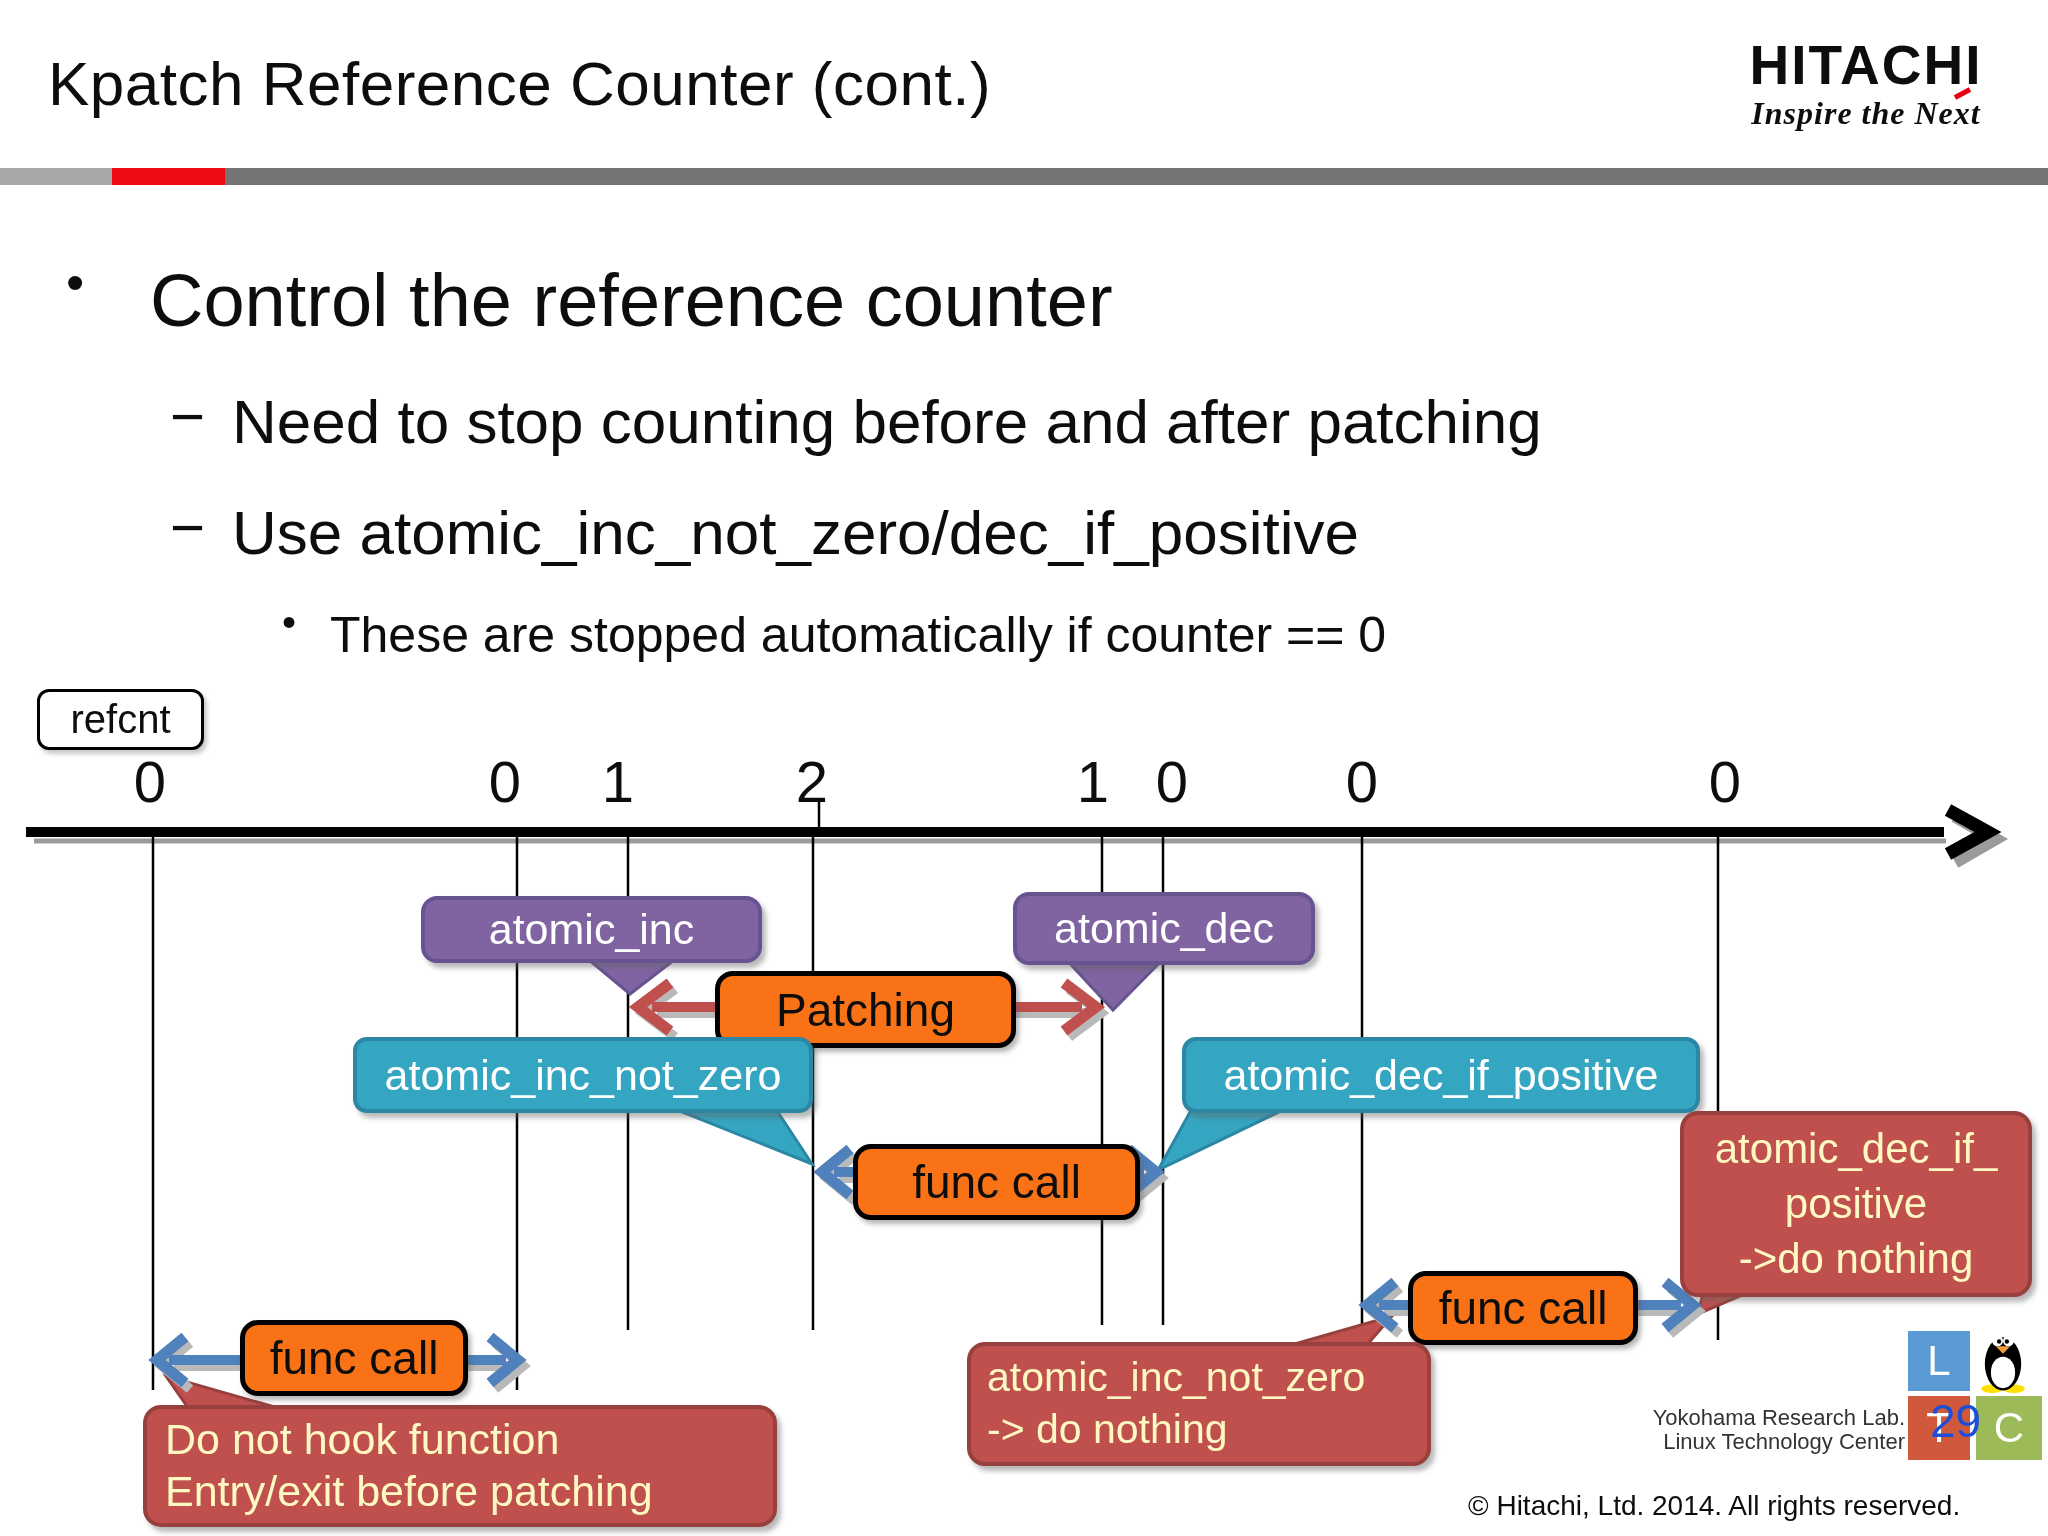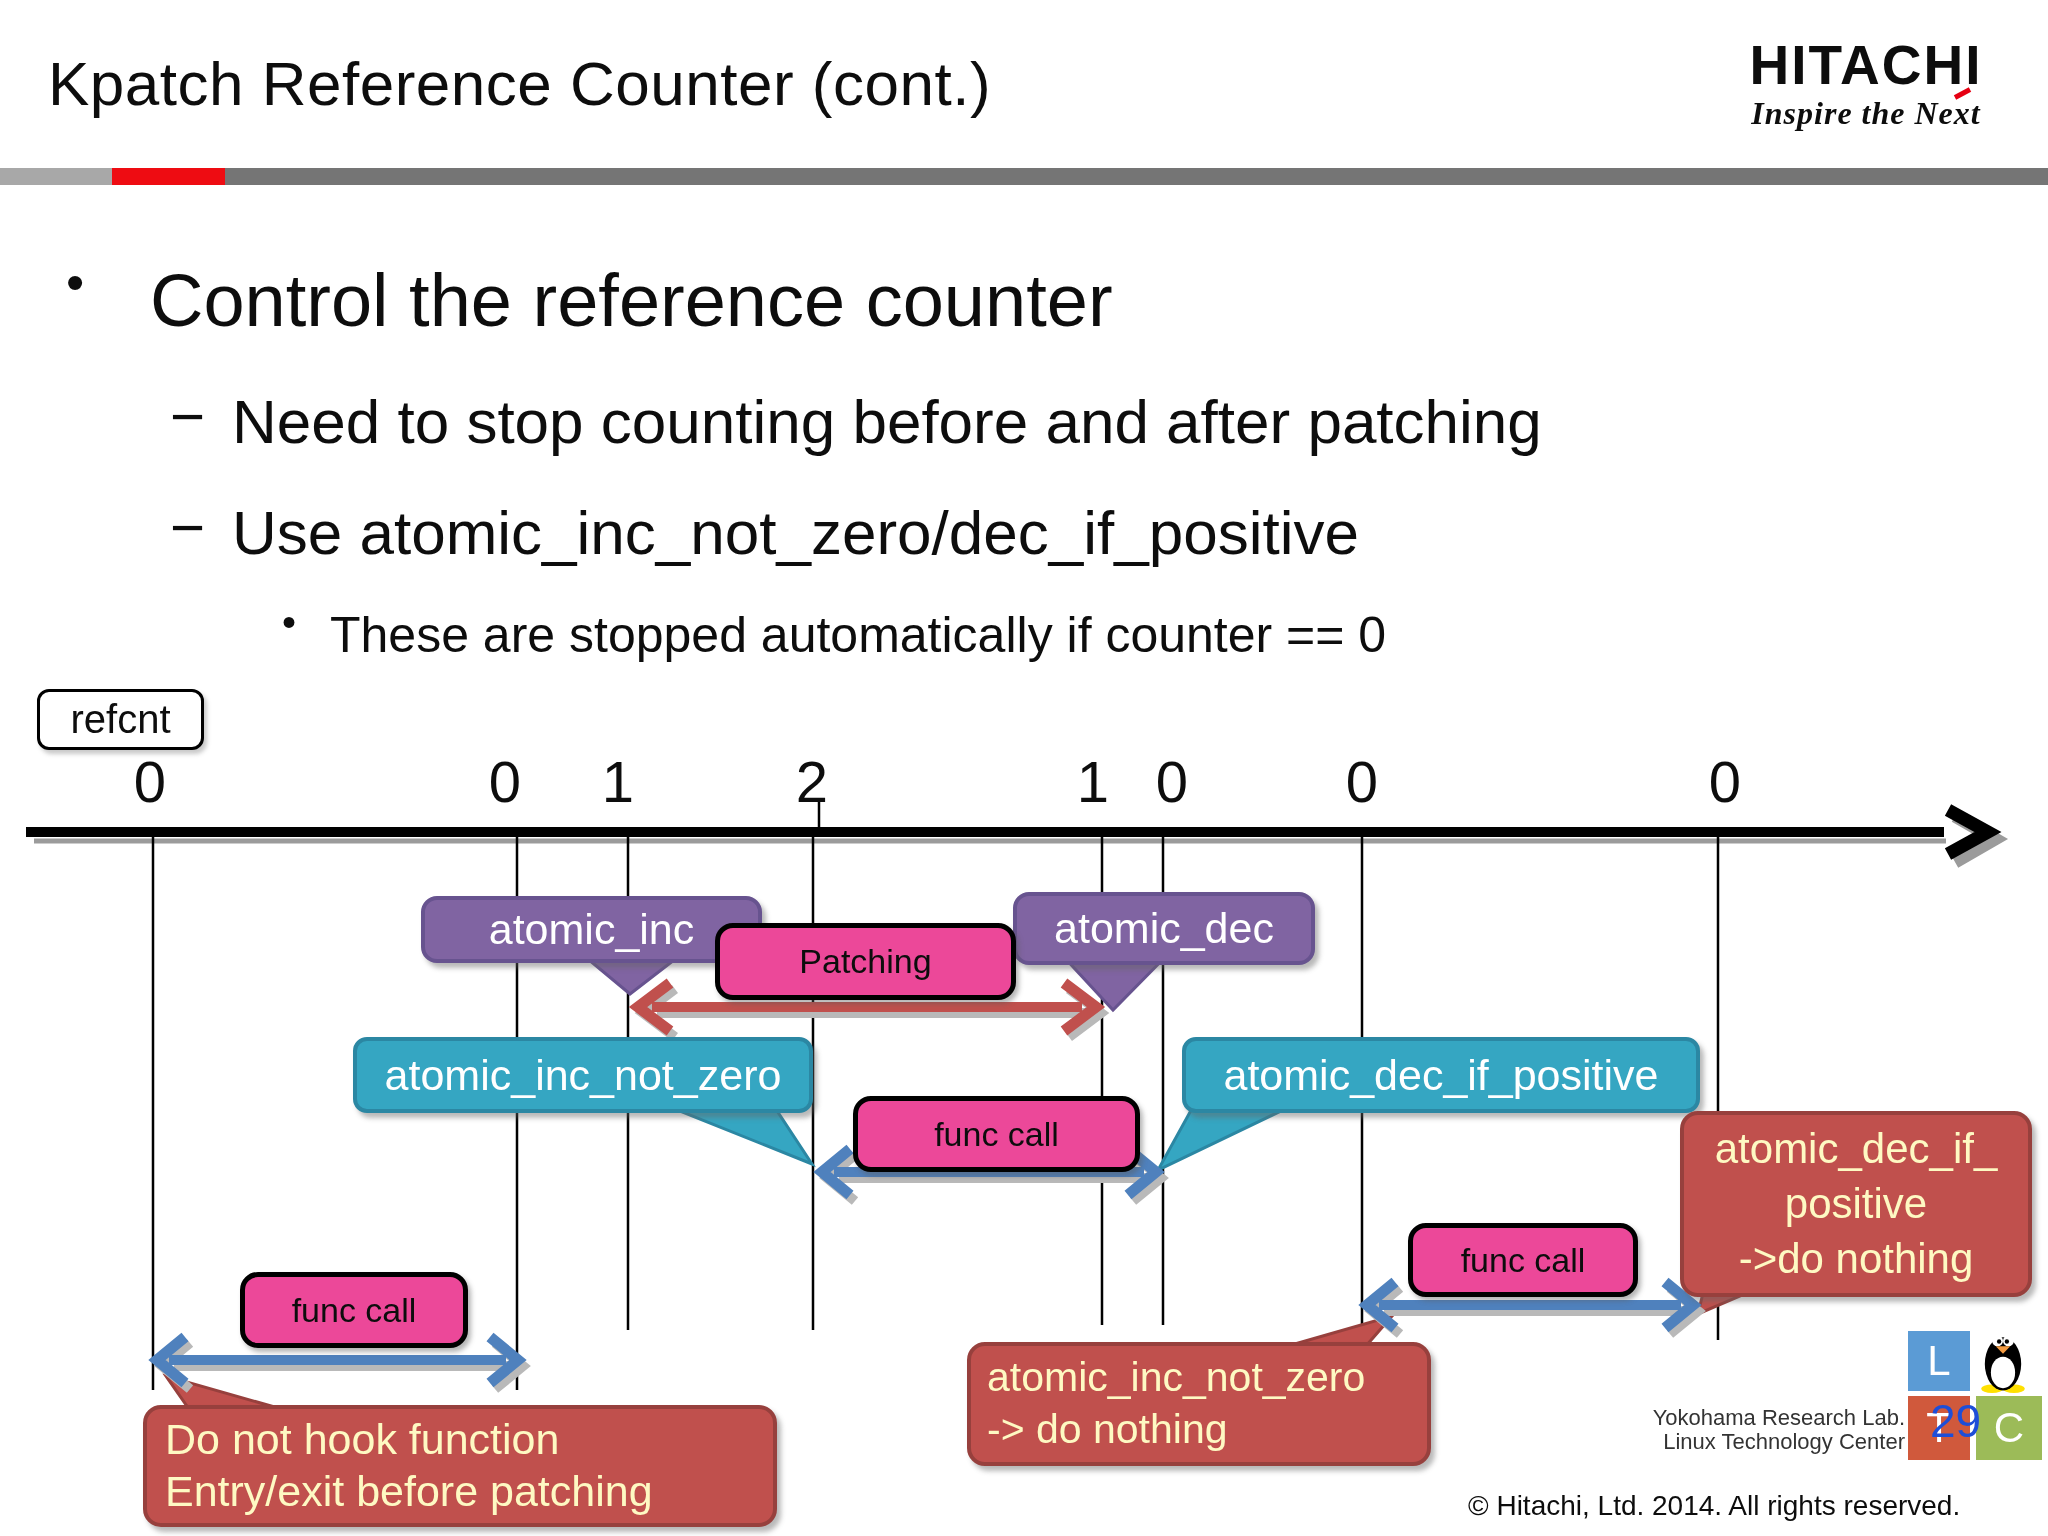--- a/index.html
+++ b/index.html
@@ -26,22 +26,22 @@
   .l2 .mark{position:absolute;left:0;top:-4px;font-size:60px;}
   .l2 .txt{margin-left:62px;white-space:nowrap;}
   .l2a{left:170px;top:386px;}
   .l2b{left:170px;top:497px;}
   .l3{left:282px;top:606px;font-size:50px;}
   .l3 .mark{position:absolute;left:0;top:-6px;font-size:40px;}
   .l3 .txt{margin-left:48px;white-space:nowrap;}
   
   .box{display:flex;align-items:center;justify-content:center;text-align:center;
        border-radius:14px;box-sizing:border-box;}
-  .whitebox{background:#ec4899;border:5px solid #000;border-radius:18px;font-size:34px;
-            box-shadow:3px 4px 5px rgba(90,90,90,0.45);}
+  .whitebox{background:#f97316;border:5px solid #000;border-radius:18px;font-size:46px;
+            box-shadow:3px 4px 5px rgba(90,90,90,0.45);margin-top:48px;}
   .refcnt{left:37px;top:689px;width:167px;height:61px;background:#fff;border:3px solid #000;
           border-radius:12px;font-size:40px;box-shadow:3px 4px 4px rgba(120,120,120,0.4);}
   .purple{background:#8064A2;border:4px solid #67538f;color:#fff;font-size:43px;
           box-shadow:4px 5px 5px rgba(100,100,100,0.45);border-radius:16px;}
   .teal{background:#35A6C2;border:4px solid #2b87a3;color:#fff;font-size:43px;
         box-shadow:4px 5px 5px rgba(100,100,100,0.45);border-radius:14px;}
   .rednote{background:#C0504D;border:4px solid #97403d;color:#fef9c3;
            box-shadow:4px 5px 5px rgba(100,100,100,0.45);border-radius:18px;}
   .atomic-inc{left:421px;top:896px;width:341px;height:67px;}
   .atomic-dec{left:1013px;top:892px;width:302px;height:73px;}

